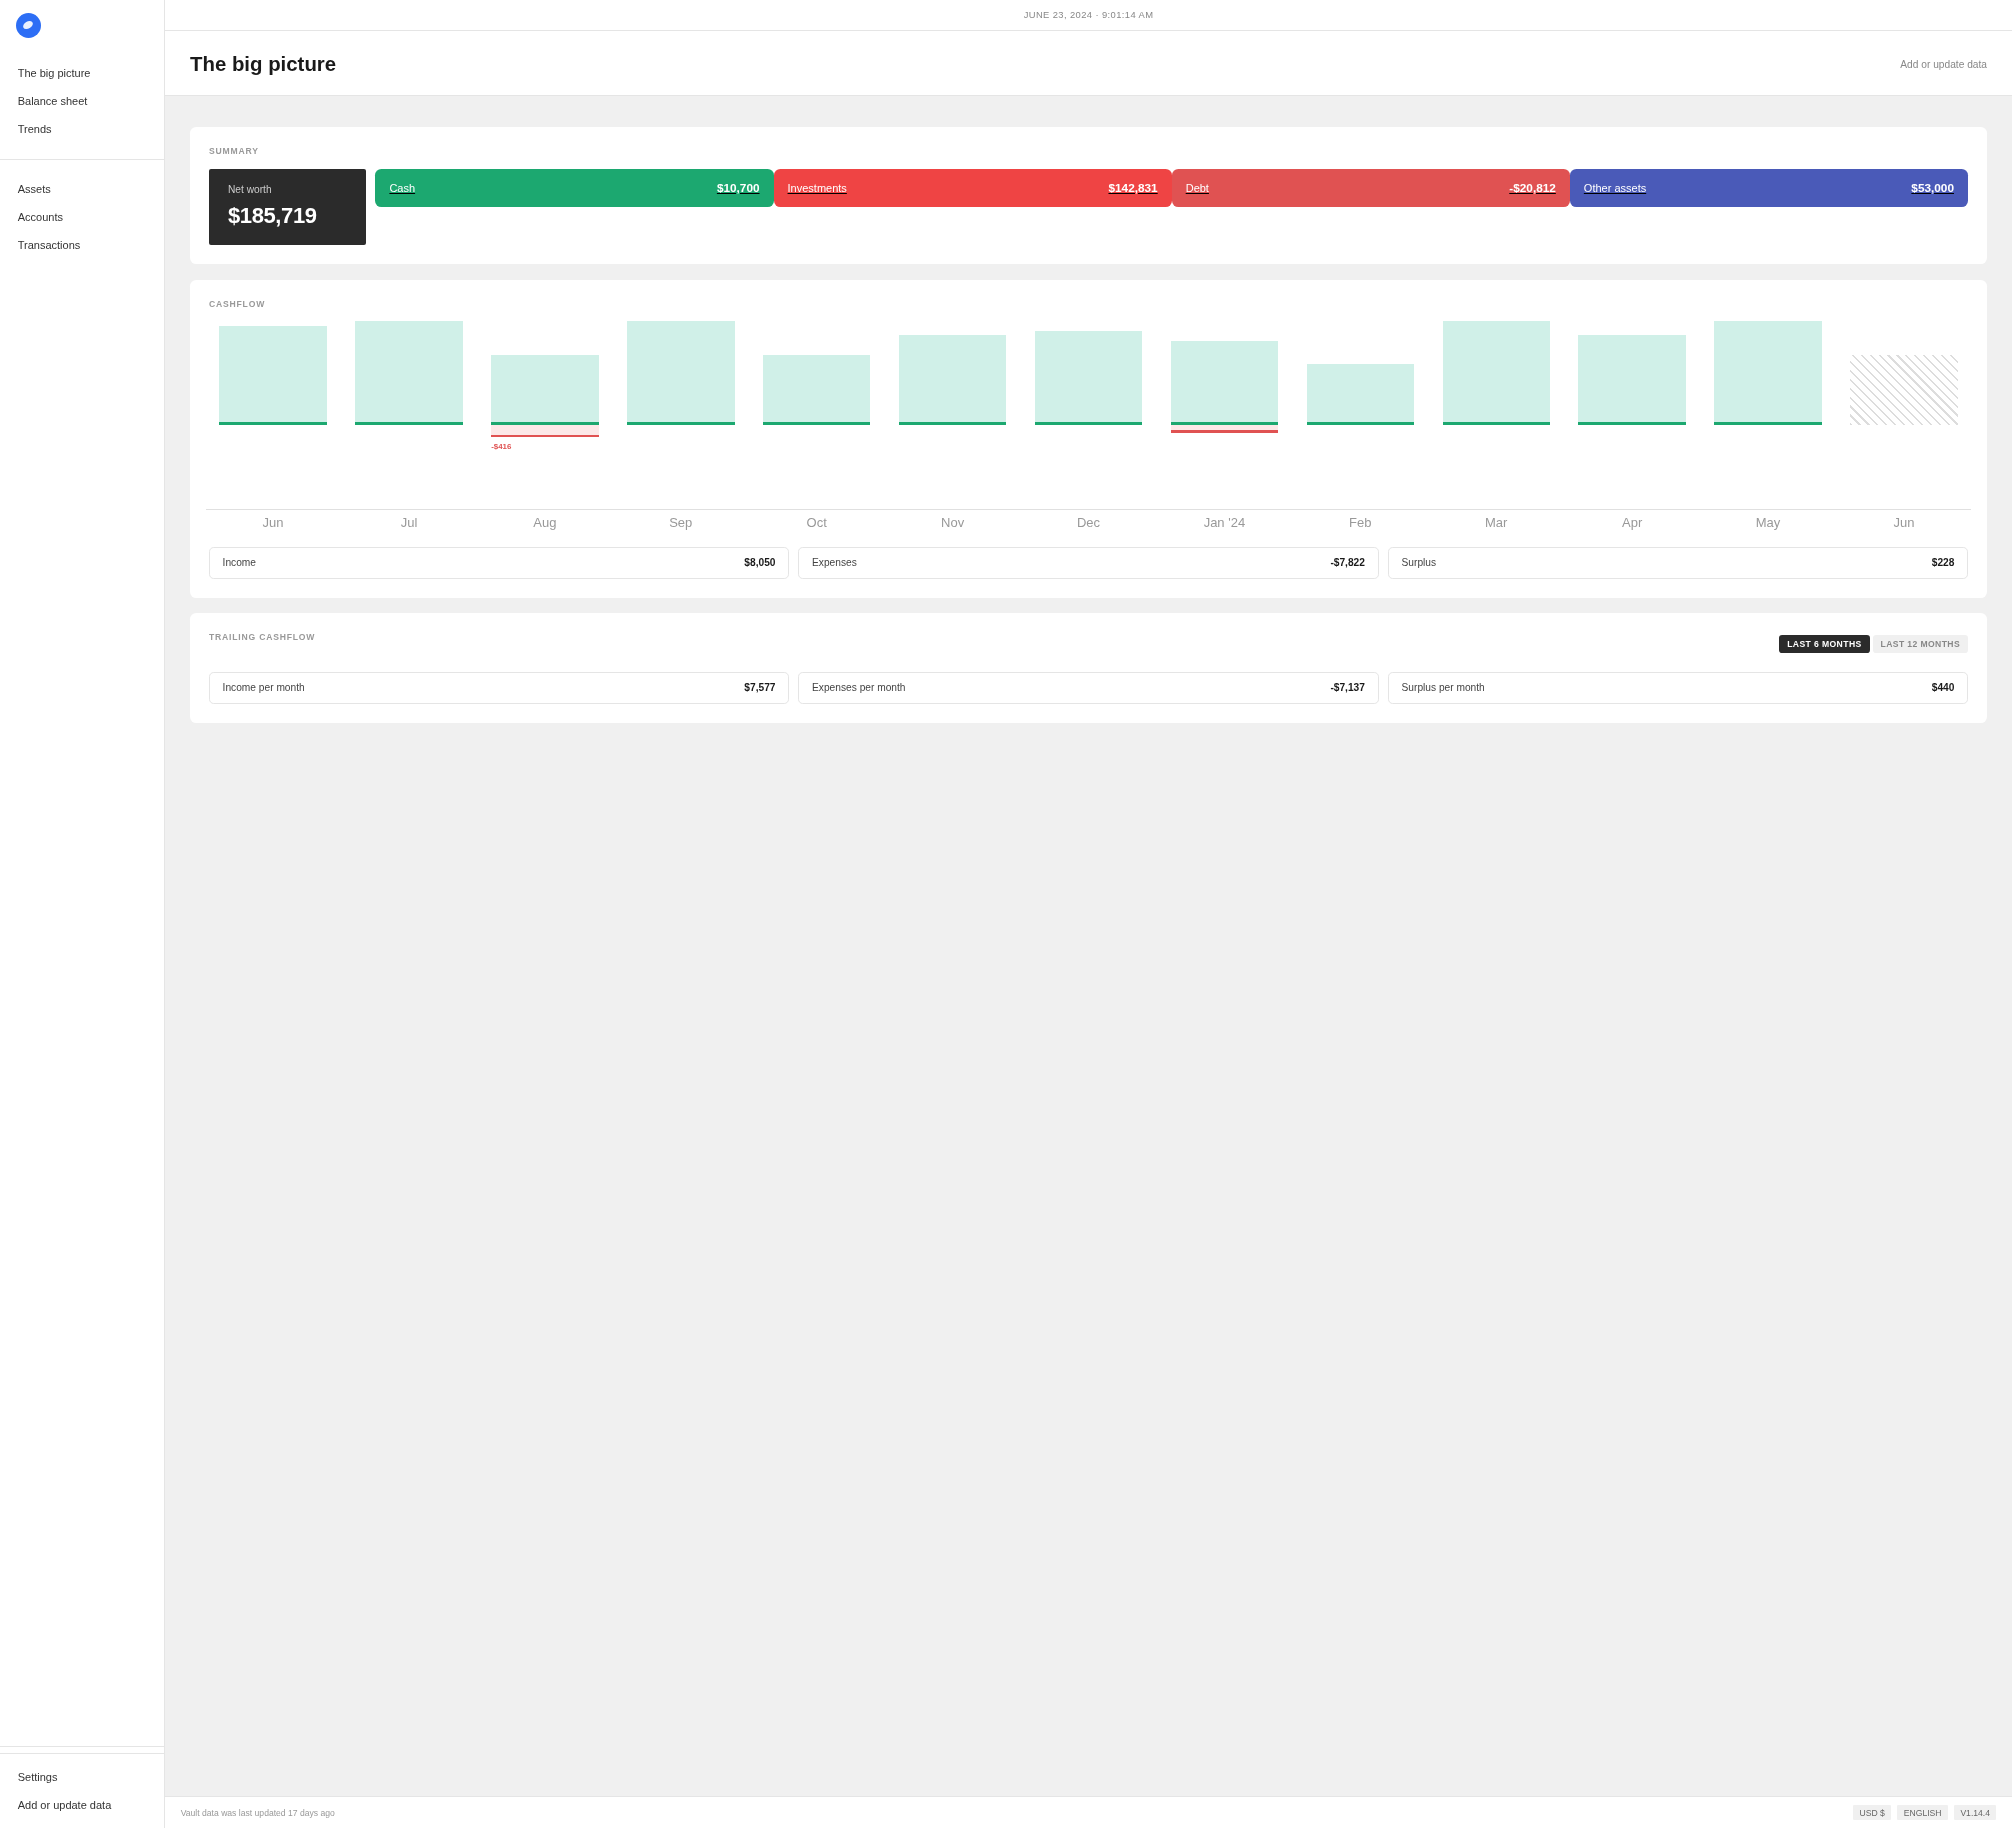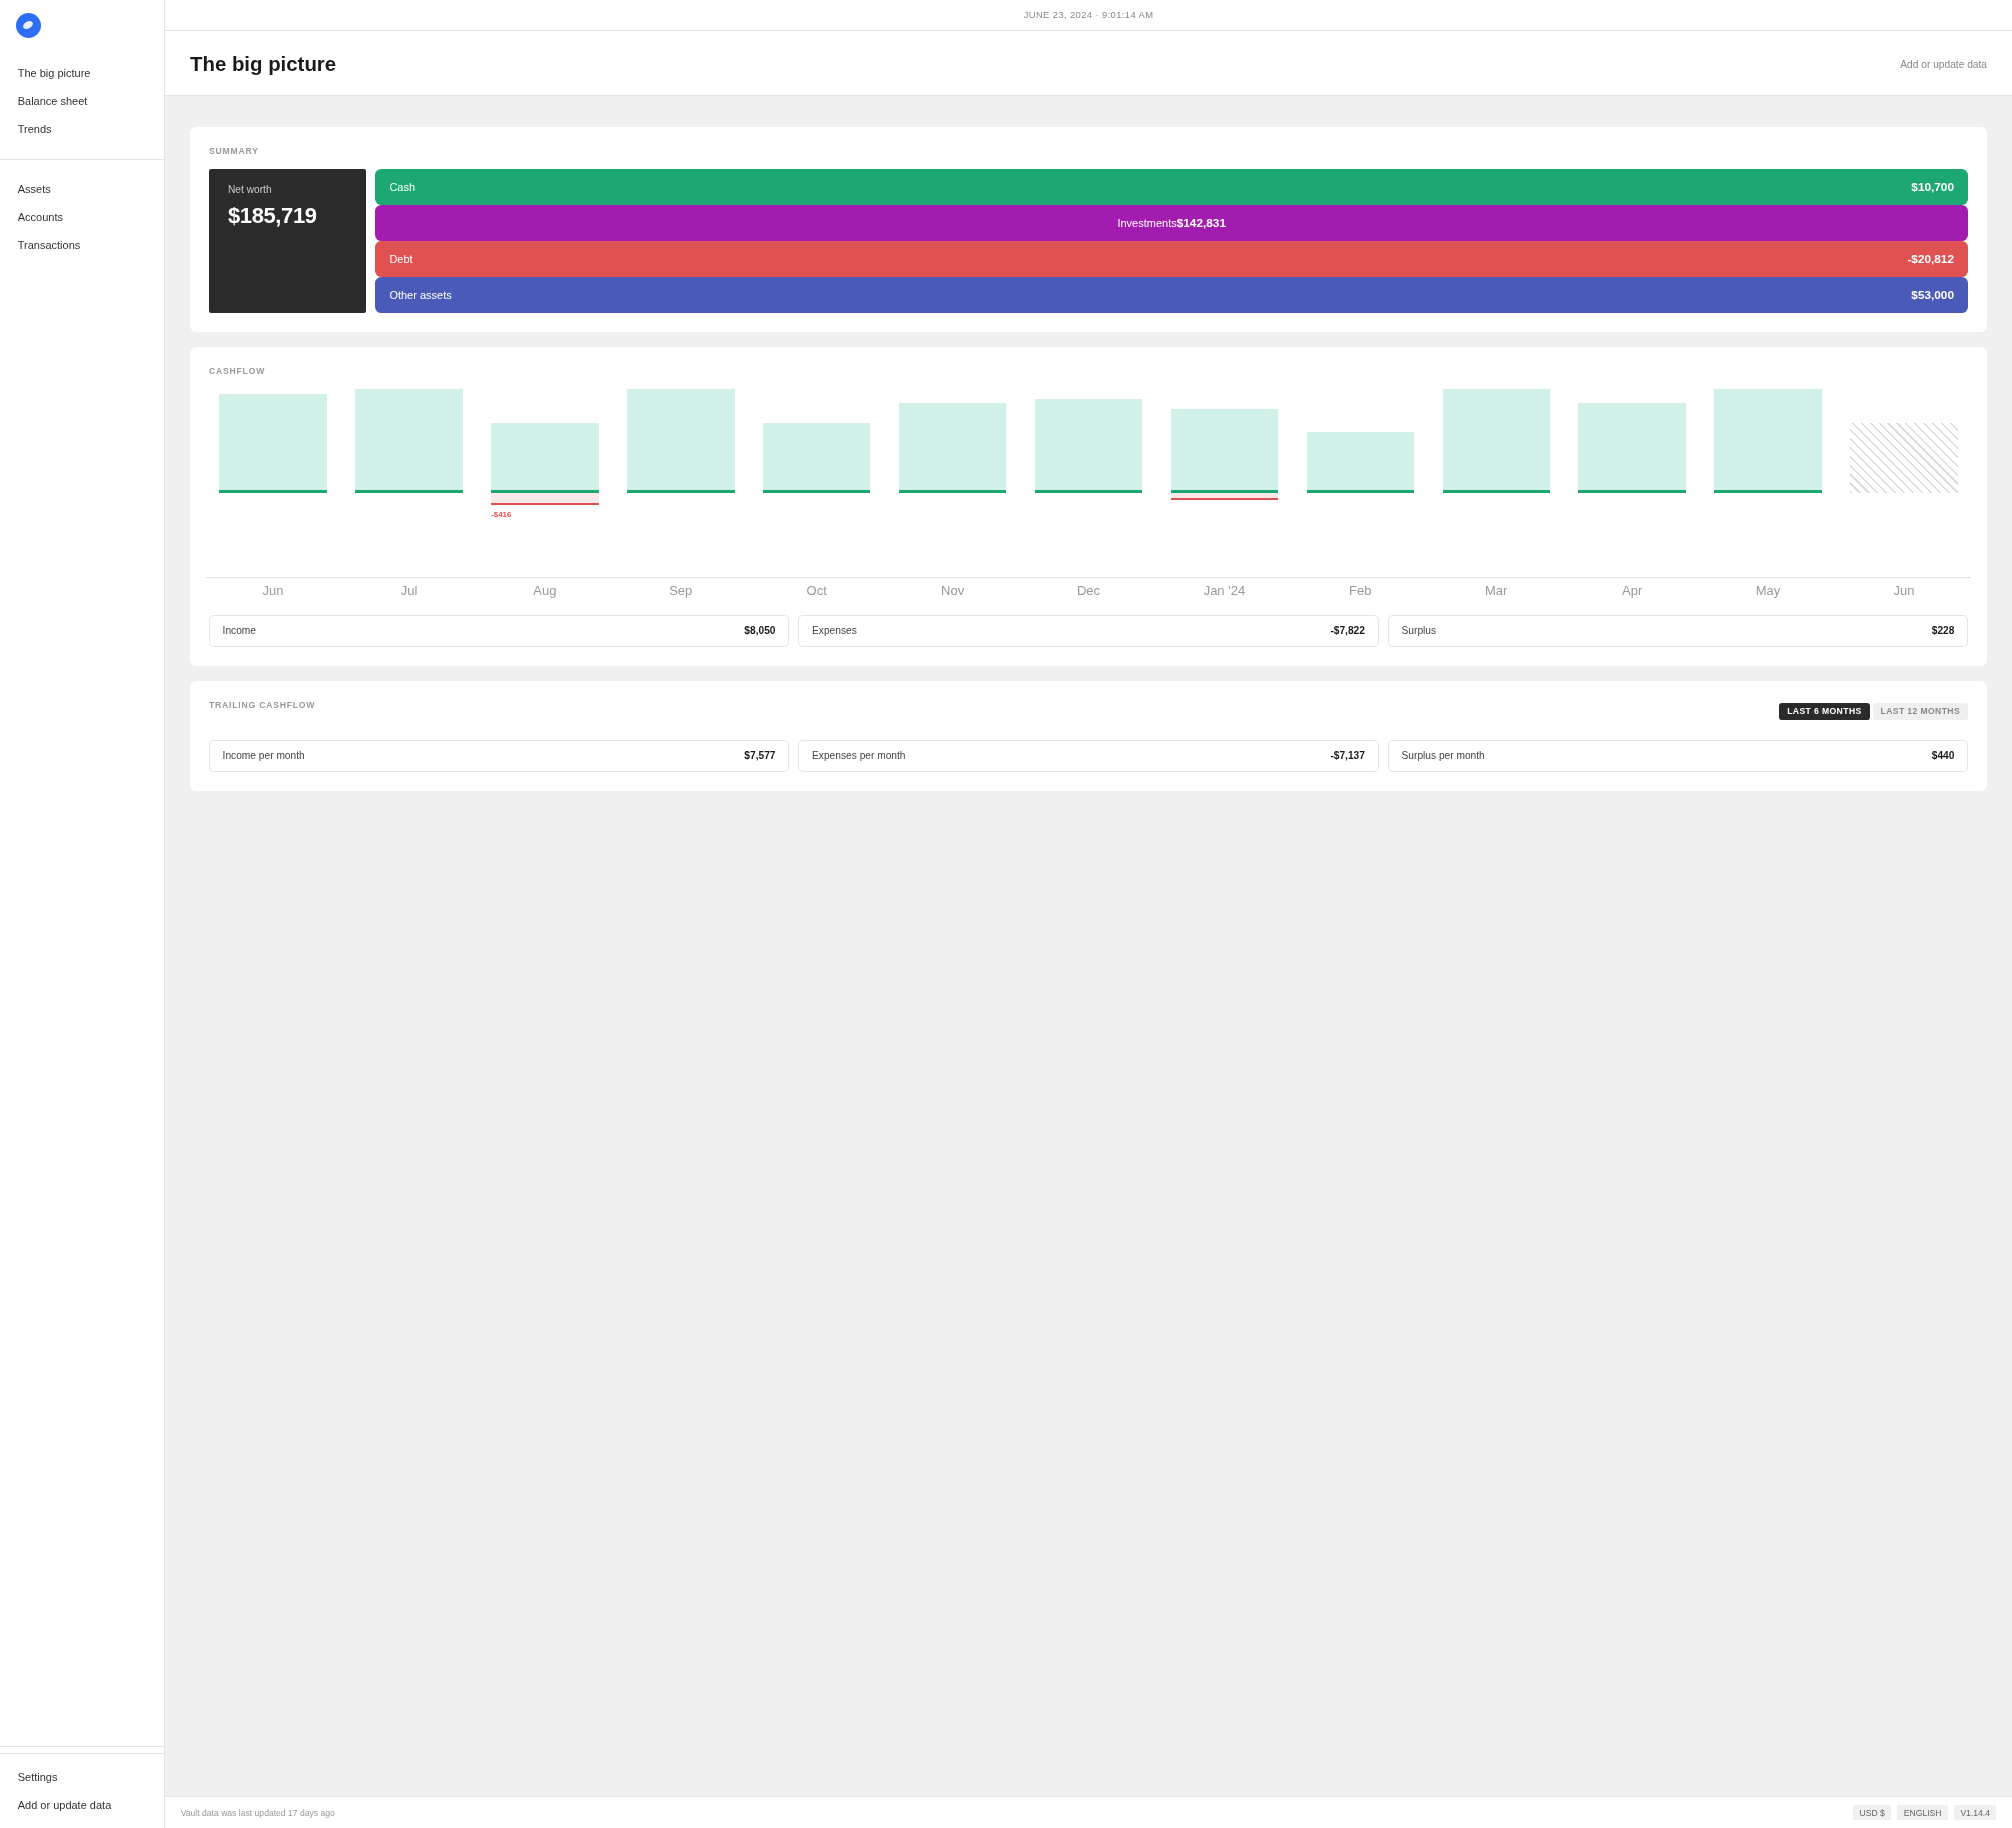--- a/index.html
+++ b/index.html
@@ -132,37 +132,38 @@
       color: #ccc;
       margin-bottom: 7.9px;
     }
     .net-worth-value {
       font-size: 22px;
       font-weight: 700;
       letter-spacing: -0.4px;
     }
     .summary-tiles {
       display: grid;
-      grid-template-columns: 1fr;
+      grid-template-columns: 1fr 1fr 1fr 1fr;
       grid-template-rows: 1fr 1fr;
       gap: 0;
       flex: 1;
+      text-decoration: underline;
     }
     .summary-tile {
       border-radius: 6.3px;
       padding: 11px 14px;
       display: flex;
       justify-content: space-between;
       align-items: center;
       color: white;
       font-size: 11px;
       font-weight: 500;
     }
     .tile-cash { background: #1ca870; }
-    .tile-investments { background: #a21caf; justify-content: center; }
+    .tile-investments { background: #ef4444; }
     .tile-debt { background: #e05252; }
     .tile-other { background: #4a5ab8; }
     .tile-value { font-weight: 600; font-size: 11.8px; }
 
     
     .cashflow-chart-area {
       margin: 12px -3.1px;
     }
     .chart-container {
       position: relative;

